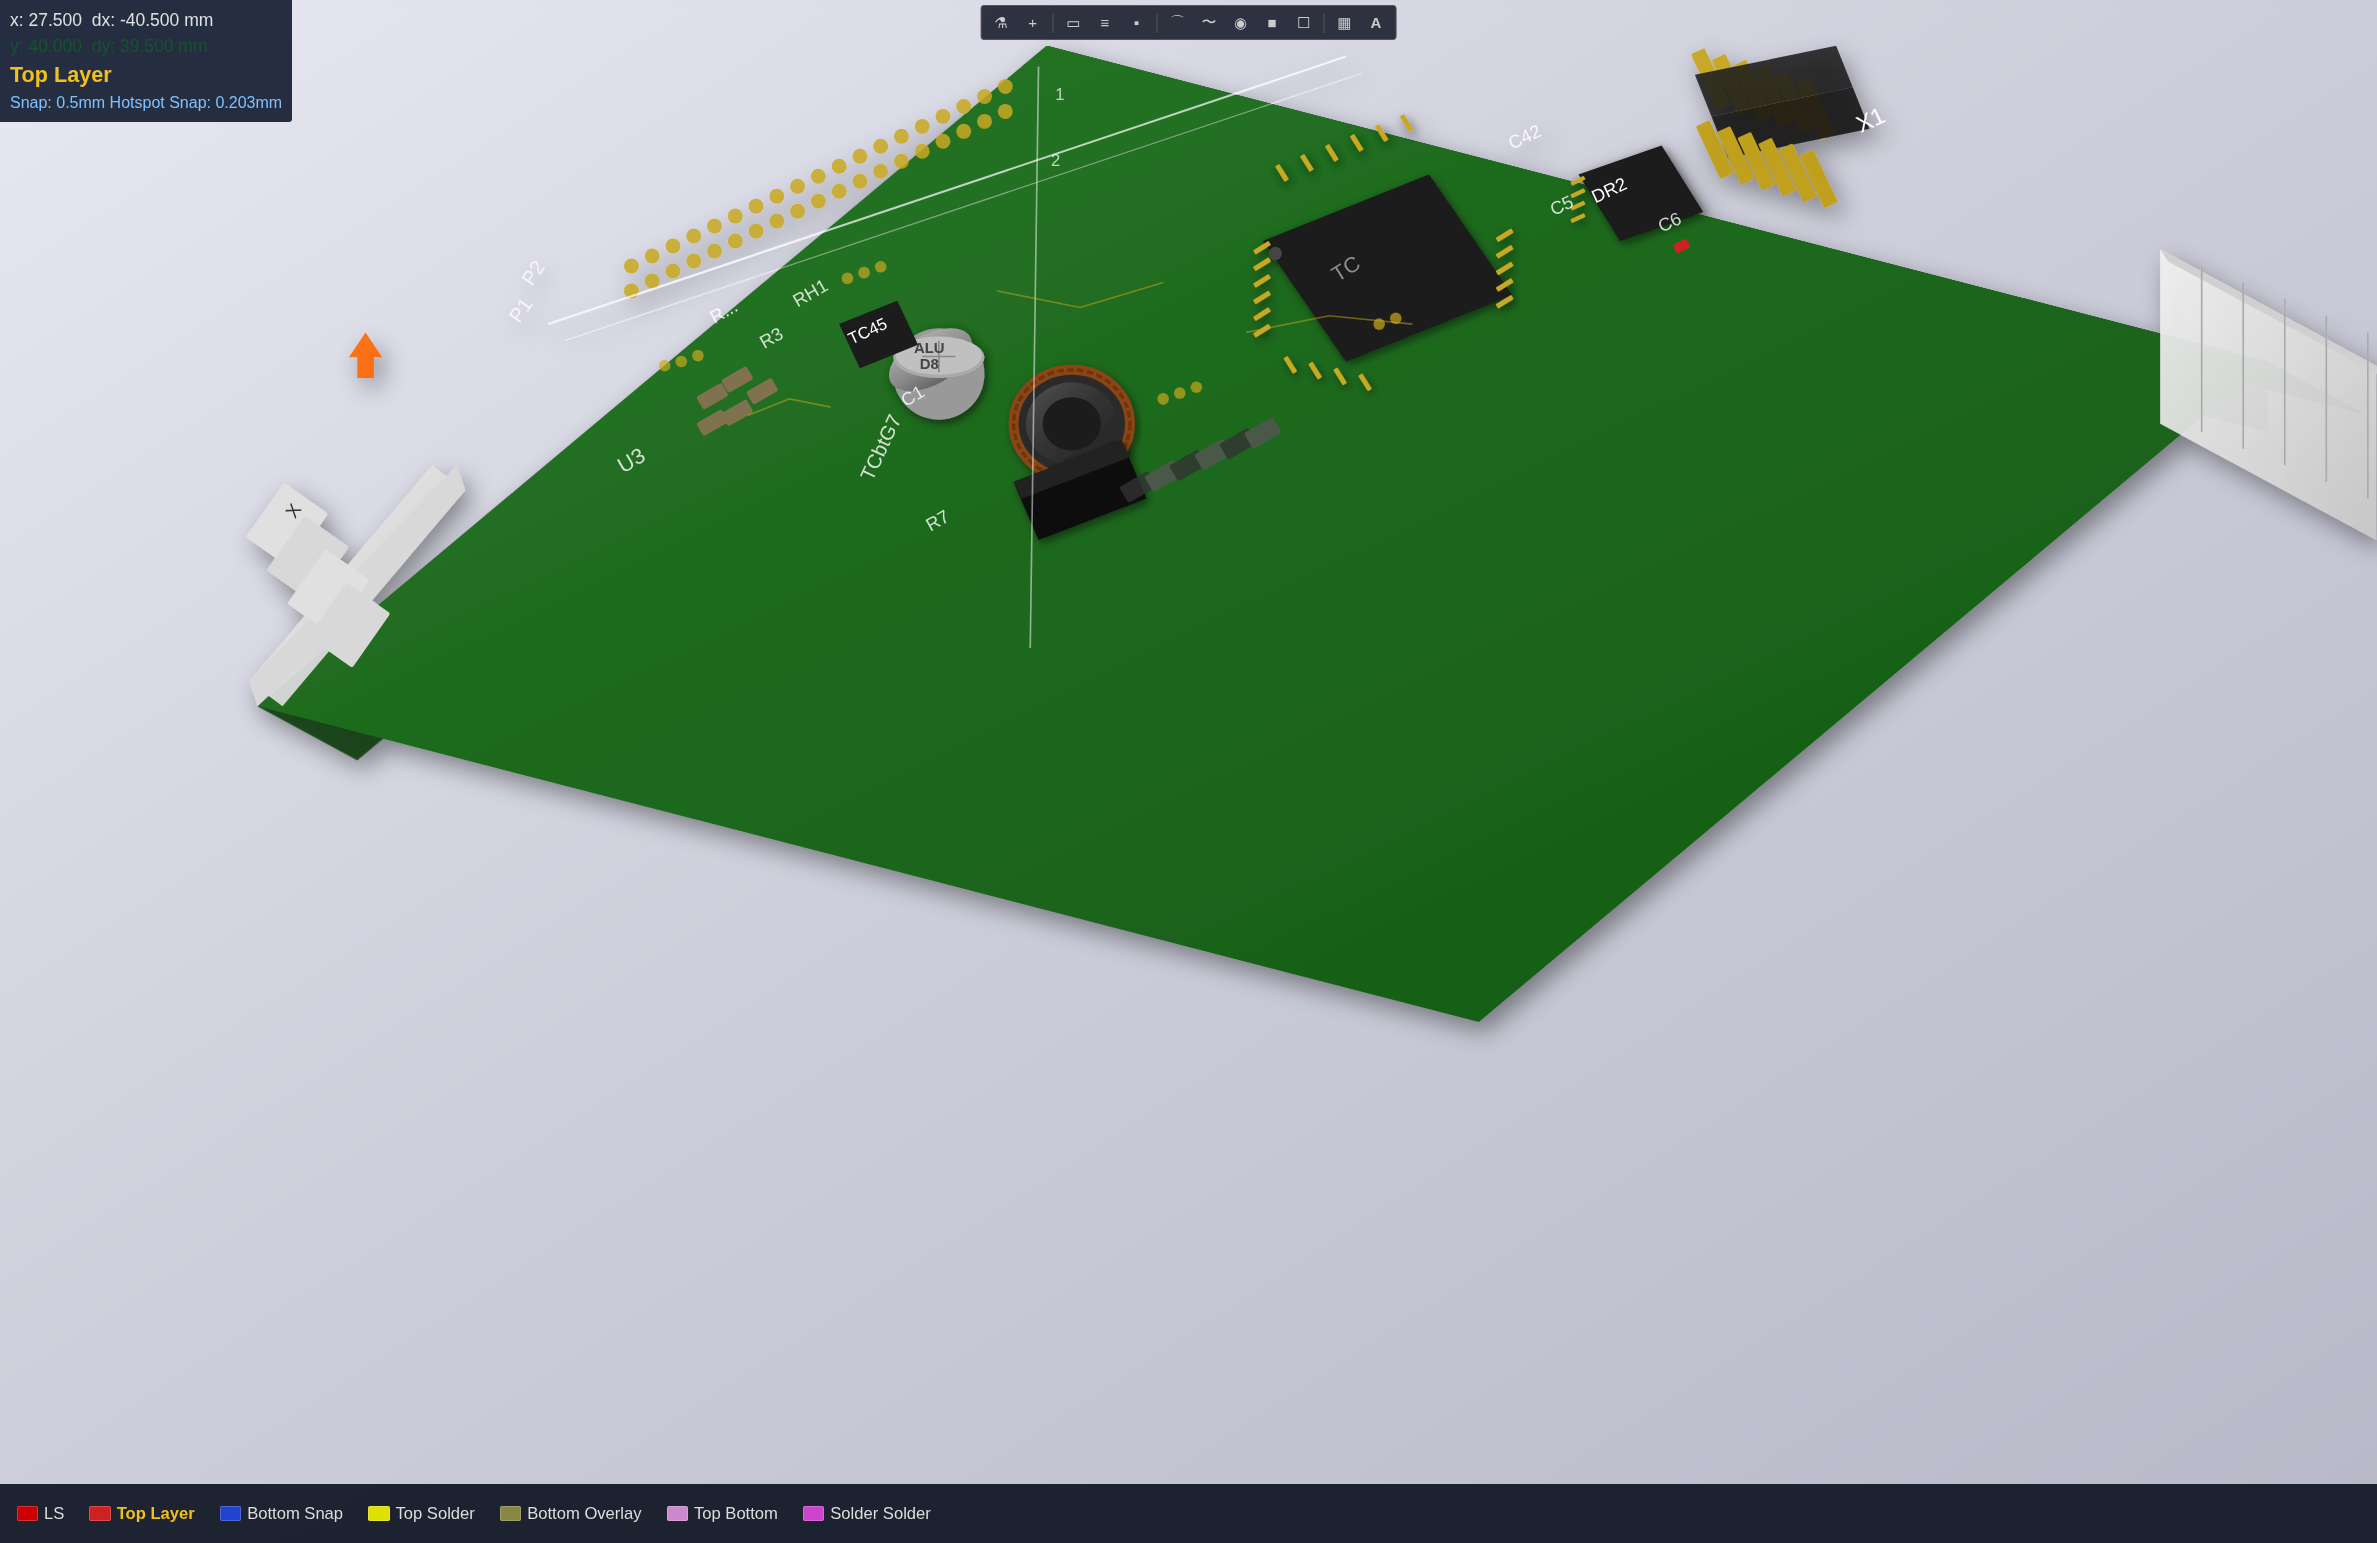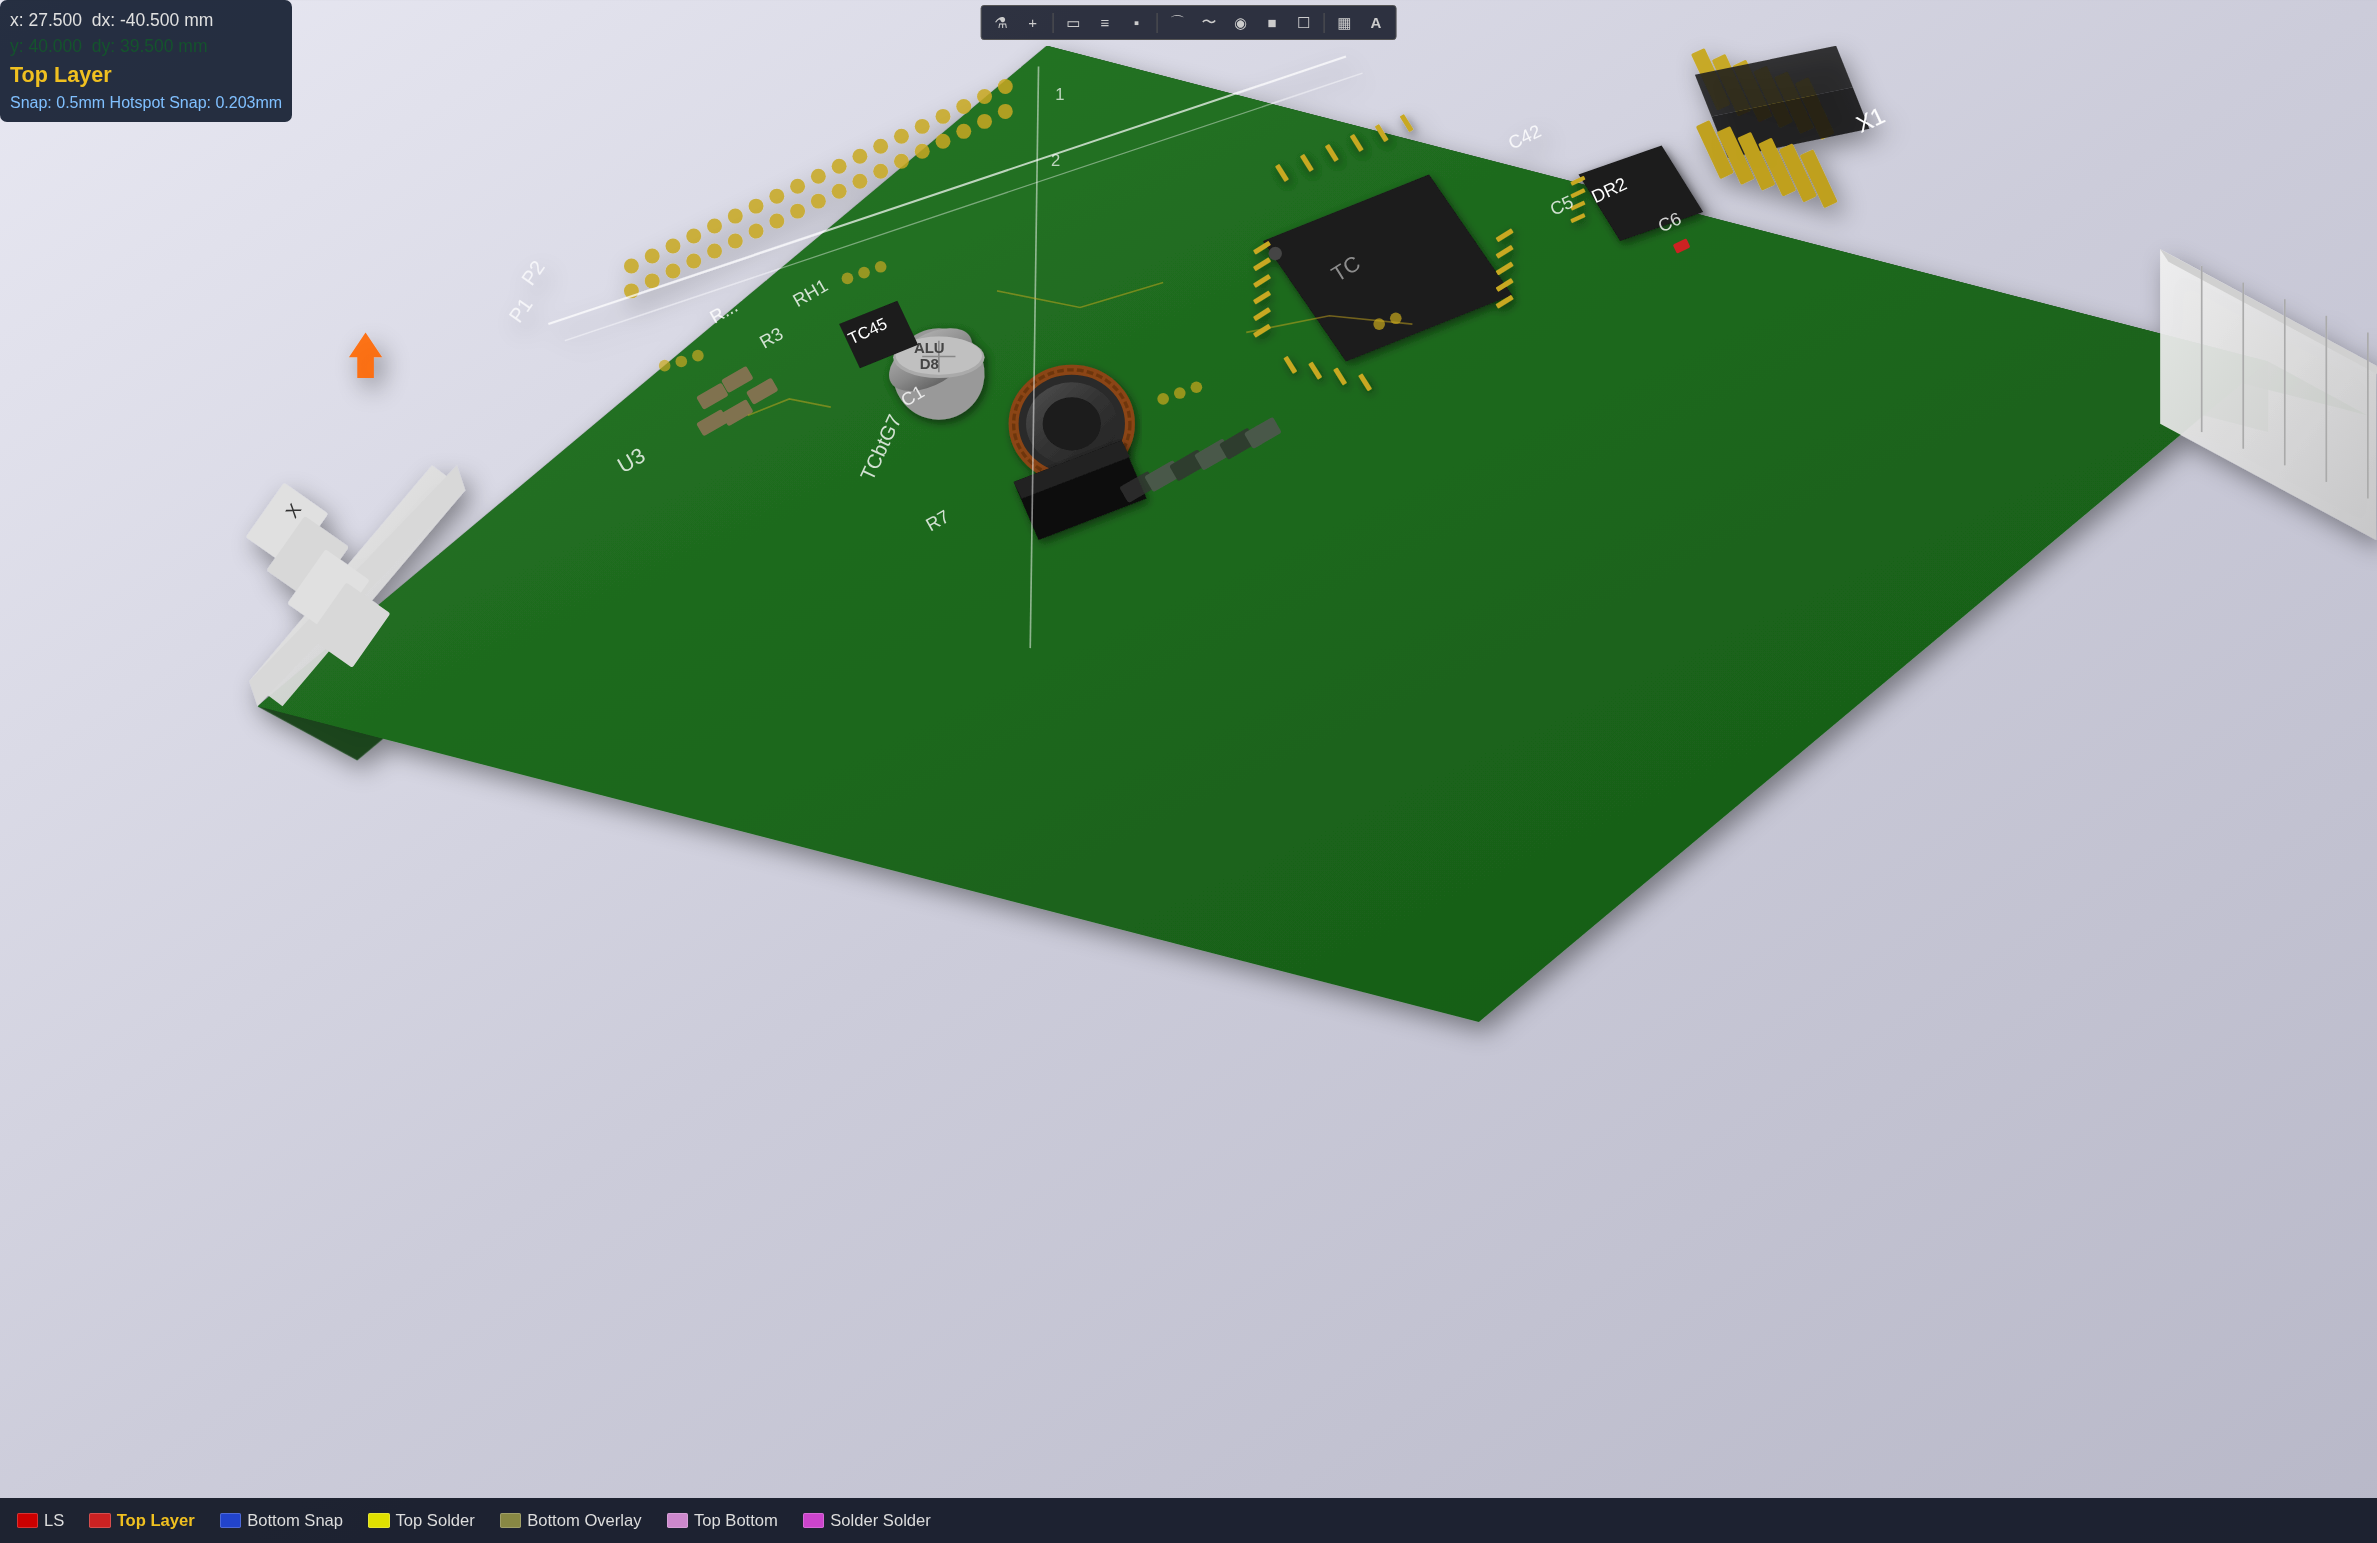--- a/index.html
+++ b/index.html
@@ -33,21 +33,20 @@
     #info-overlay {
       position: absolute;
       top: 0; left: 0;
       background: rgba(10, 20, 40, 0.88);
       color: #fff;
       padding: 6.6px 10px;
       min-width: 183px;
       border-bottom-right-radius: 3.3px;
       font-size: 18.3px;
       line-height: 1.5;
-      border-radius: 7px;
     }
 
     
     #toolbar {
       position: absolute;
       top: 5px;
       left: 50%;
       transform: translateX(-50%);
       background: rgba(30, 35, 50, 0.92);
       border: 0.8px solid #555;
@@ -74,21 +73,21 @@
       width: 0.8px;
       height: 20px;
       background: #555;
       margin: 0 1.7px;
     }
 
     
     #legend-bar {
       position: absolute;
       bottom: 0; left: 0; right: 0;
-      height: 45px;
+      height: 59px;
       background: rgba(20, 25, 40, 0.95);
       display: flex;
       align-items: center;
       padding: 0 16.6px;
       gap: 25px;
     }
     .legend-item {
       display: flex;
       align-items: center;
       gap: 5.8px;

